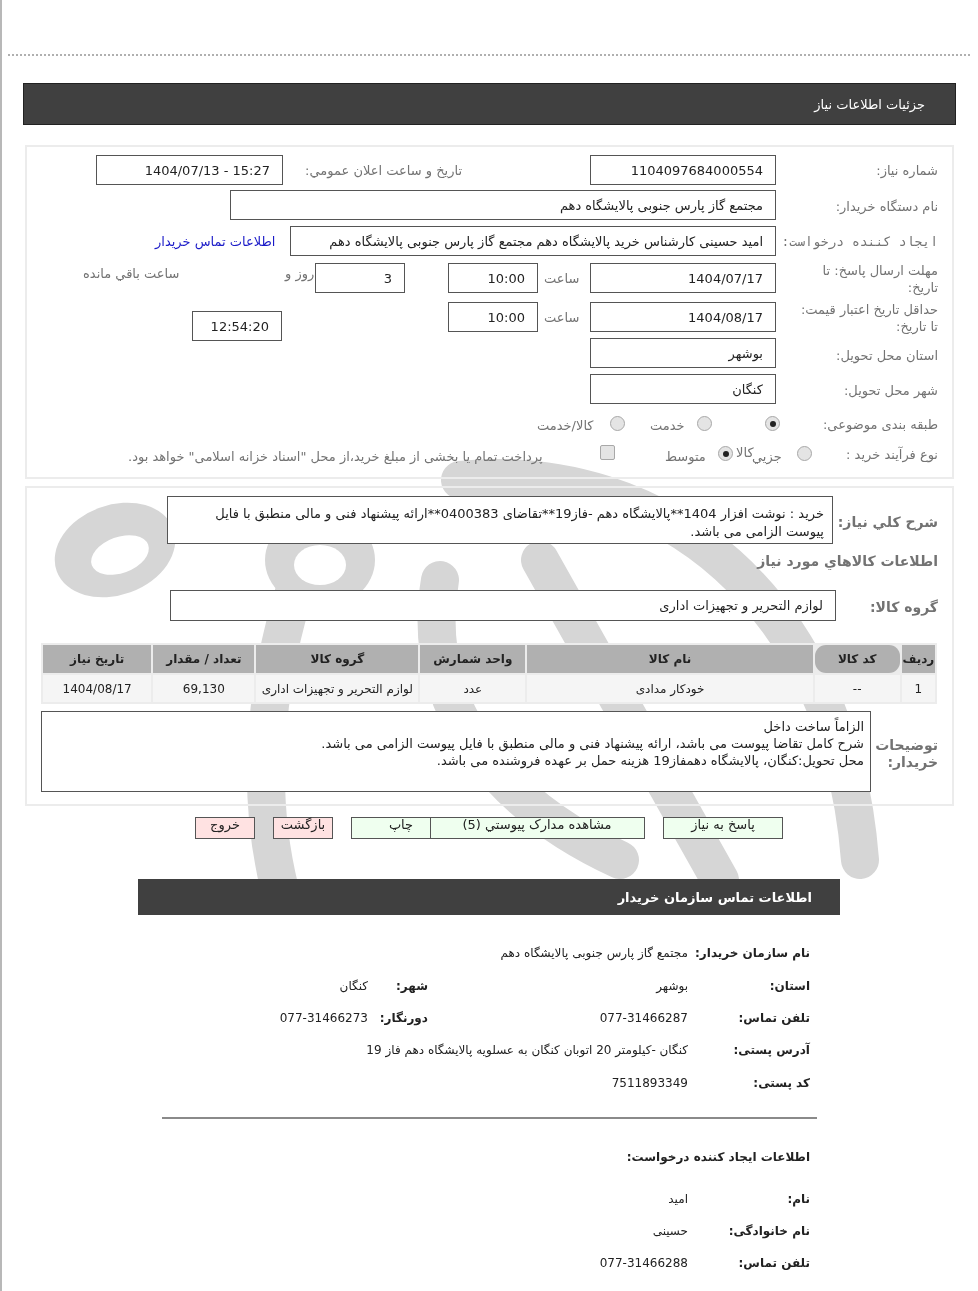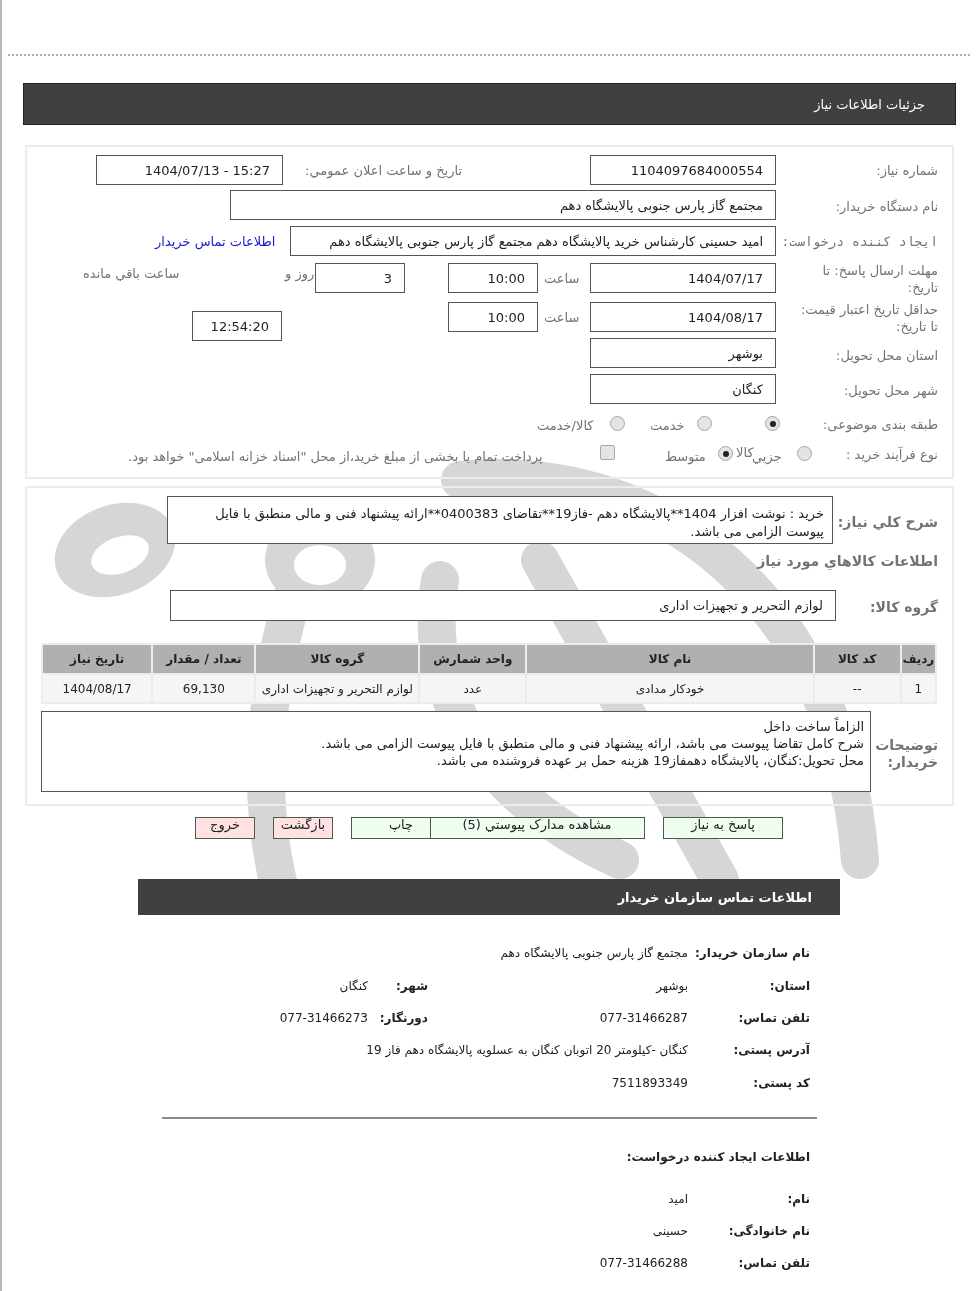--- a/index.html
+++ b/index.html
@@ -117,21 +117,21 @@
 
 <div class="lbl abs bold" style="right:40px; top:553px; font-size:14px;">اطلاعات كالاهاي مورد نياز</div>
 
 <div class="lbl abs bold" style="right:40px; top:599px; font-size:14px;">گروه کالا:</div>
 <div class="box rtl" style="left:170px; top:590px; width:666px; height:31px;">لوازم التحریر و تجهیزات اداری</div>
 
 <table class="items" style="left:41px; top:643px; width:896px;">
   <thead>
     <tr>
       <th style="width:33px;">ردیف</th>
-      <th style="width:84px;">کد کالا</th>
+      <th style="width:84px;border-radius:11px;">کد کالا</th>
       <th style="width:282px;">نام کالا</th>
       <th style="width:104px;">واحد شمارش</th>
       <th style="width:160px;">گروه کالا</th>
       <th style="width:100px;">تعداد / مقدار</th>
       <th style="width:107px;">تاریخ نیاز</th>
     </tr>
   </thead>
   <tbody>
     <tr>
       <td>1</td>

